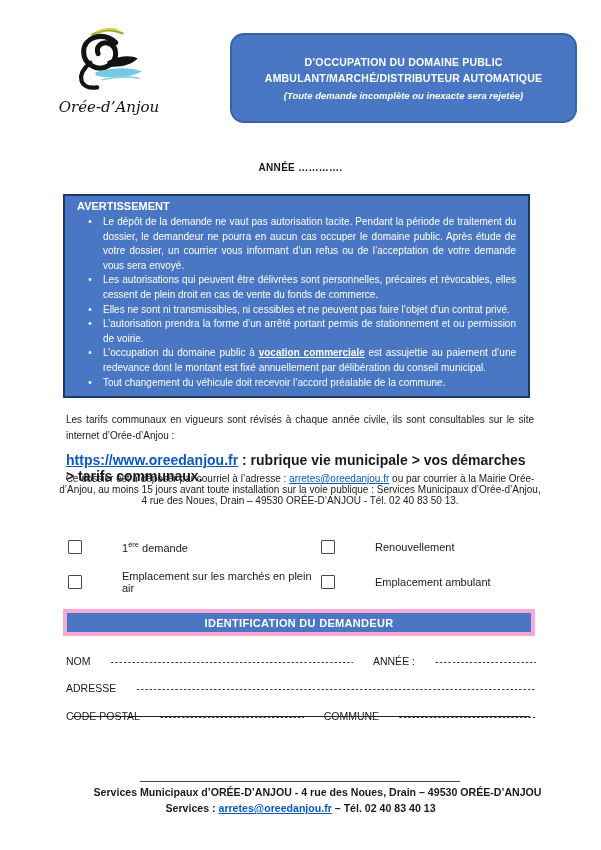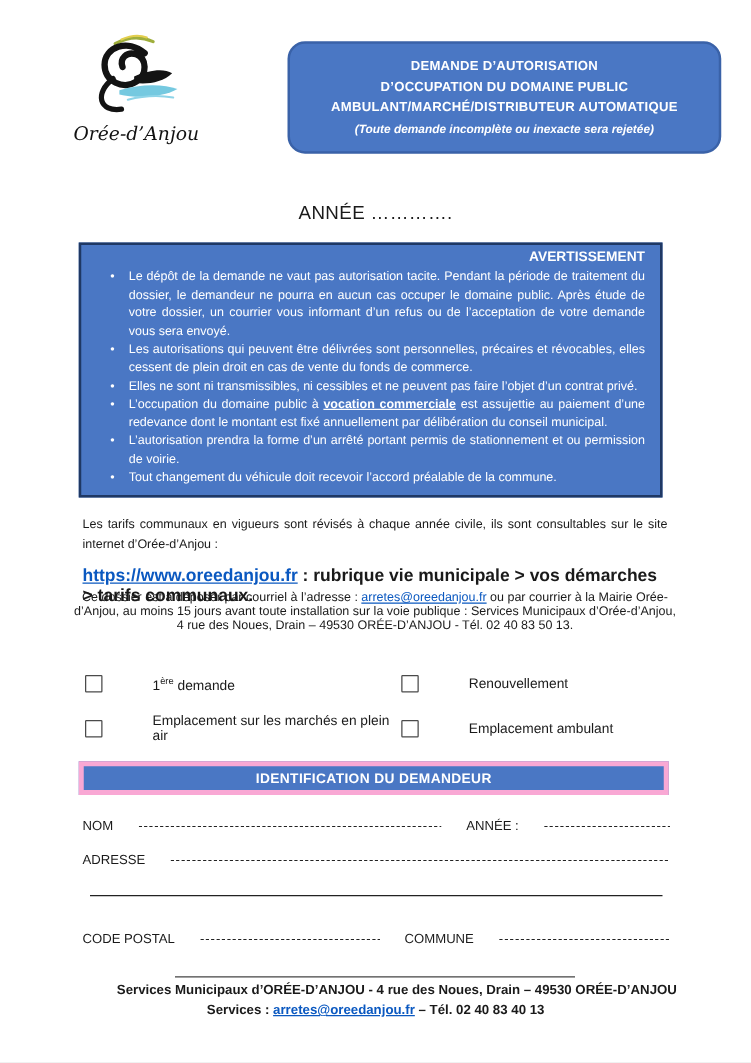--- a/index.html
+++ b/index.html
@@ -13,26 +13,26 @@
 
   
   .header-box{position:absolute;left:230px;top:33px;width:347px;height:90px;box-sizing:border-box;
               background:#4a77c4;border:2px solid #3a62a8;border-radius:14px;color:#fff;
               display:flex;flex-direction:column;justify-content:center;text-align:center;
               padding:5px 12px;gap:4.5px;}
   .hb-line{font-weight:bold;font-size:10.5px;letter-spacing:.2px;}
   .hb-note{font-style:italic;font-weight:bold;font-size:9.5px;margin-top:1px;}
 
   .annee{position:absolute;left:0;top:162px;width:100%;text-align:center;
-         font-weight:normal;font-size:15px;letter-spacing:.3px;}
+         font-weight:bold;font-size:10px;letter-spacing:.3px;}
 
   
   .warning-box{position:absolute;left:63px;top:194px;width:467px;min-height:204px;box-sizing:border-box;
                background:#4a77c4;border:2px solid #1f3864;color:#fff;padding:3px 12px 5px 12px;}
-  .warn-title{text-align:right;font-weight:bold;font-size:11px;line-height:15px;margin-bottom:1px;}
+  .warn-title{text-align:left;font-weight:bold;font-size:11px;line-height:15px;margin-bottom:1px;}
   .warn-item{display:flex;font-size:10px;line-height:14.6px;}
   .warn-item::before{content:"\2022";width:26px;text-align:center;flex-shrink:0;}
   .warn-text{flex:1;text-align:justify;}
   .emph{font-weight:bold;text-decoration:underline;}
 
   .tarifs{position:absolute;left:66px;top:412px;width:468px;margin:0;
           font-size:10px;line-height:15.5px;text-align:justify;}
   .link-line{position:absolute;left:66px;top:452px;width:470px;margin:0;
              font-size:14px;font-weight:bold;}
   .link{color:#0a58c0;text-decoration:underline;cursor:pointer;}
@@ -47,21 +47,21 @@
             margin-right:8px;flex-shrink:0;background:#fff;cursor:pointer;}
   .check-item sup{font-size:7.5px;}
 
   .banner{position:absolute;left:63px;top:609px;width:472px;height:27px;box-sizing:border-box;
           background:#4a77c4;border:4px solid #f9a8d4;color:#fff;font-weight:bold;font-size:11px;
           display:flex;align-items:center;justify-content:center;letter-spacing:.3px;}
 
   
   .form-row{position:absolute;left:66px;width:470px;display:flex;align-items:baseline;
             font-size:10.5px;white-space:nowrap;gap:20px;}
-  .row-nom{top:655px;} .row-adresse{top:682px;} .row-cp{top:745px;}
+  .row-nom{top:655px;} .row-adresse{top:682px;} .row-cp{top:710px;}
   .fill{overflow:hidden;white-space:nowrap;letter-spacing:.8px;color:#222;}
   .fill-nom{flex:2.4;} .fill-prenom{flex:1;} .fill-adresse{flex:1;}
   .fill-cp{flex:1.05;} .fill-commune{flex:1;}
   .flabel{flex-shrink:0;}
   .solid-line{position:absolute;left:72px;top:716px;width:458px;border-top:1.5px solid #222;}
 
   
   .footer-rule{position:absolute;left:140px;top:781px;width:320px;border-top:1.2px solid #444;}
   .footer-line{position:absolute;left:0;width:100%;text-align:center;font-size:10.6px;font-weight:bold;}
   .fl1{top:786px;padding-left:17px;} .fl2{top:802px;}
@@ -78,44 +78,43 @@
       <path d="M68 22 C 52 8 30 16 30 33 C 30 49 48 57 60 49 C 71 42 70 27 60 23 C 51 20 44 27 47 35" fill="none" stroke="#131313" stroke-width="6" stroke-linecap="round"></path>
       <path d="M38 46 C 20 60 25 78 46 75" fill="none" stroke="#131313" stroke-width="5" stroke-linecap="round"></path>
       <path d="M58 44 C 72 38 86 36 94 41 C 85 50 69 52 58 50 Z" fill="#131313"></path>
       <path d="M44 57 C 64 51 86 51 99 56 C 86 64 60 65 44 61 Z" fill="#66c3dd" opacity="0.9"></path>
       <path d="M52 66 C 68 62 84 62 95 64" fill="none" stroke="#8ed4e8" stroke-width="2" stroke-linecap="round"></path>
     </svg>
     <div class="logo-text">Orée-d’Anjou</div>
   </div>
 
   <div class="header-box">
-    <div class="hb-line">DEMANDE D’AUTORISATION</div>
     <div class="hb-line">D’OCCUPATION DU DOMAINE PUBLIC</div>
     <div class="hb-line">AMBULANT/MARCHÉ/DISTRIBUTEUR AUTOMATIQUE</div>
     <div class="hb-note">(Toute demande incomplète  ou inexacte sera rejetée)</div>
   </div>
 
   <div class="annee">ANNÉE ………….</div>
 
   <div class="warning-box">
     <div class="warn-title">AVERTISSEMENT</div>
     <div class="warn-item">
       <span class="warn-text">Le dépôt de la demande ne vaut pas autorisation tacite. Pendant la période de traitement du dossier, le demandeur ne pourra en aucun cas occuper le domaine public. Après étude de votre dossier, un courrier vous informant d’un refus ou de l’acceptation de votre demande vous sera envoyé.</span>
     </div>
     <div class="warn-item">
       <span class="warn-text">Les autorisations qui peuvent être délivrées sont personnelles, précaires et révocables, elles cessent de plein droit en cas de vente du fonds de commerce.</span>
     </div>
     <div class="warn-item">
       <span class="warn-text">Elles ne sont ni transmissibles, ni cessibles et ne peuvent pas faire l’objet d’un contrat privé.</span>
     </div>
     <div class="warn-item">
-      <span class="warn-text"><span>L’occupation du domaine public à </span><span class="emph">vocation commerciale</span><span> est assujettie au paiement d’une redevance dont le montant est fixé annuellement par délibération du conseil municipal.</span></span>
+      <span class="warn-text">L’autorisation prendra la forme d’un arrêté portant permis de stationnement et ou permission de voirie.</span>
     </div>
     <div class="warn-item">
-      <span class="warn-text">L’autorisation prendra la forme d’un arrêté portant permis de stationnement et ou permission de voirie.</span>
+      <span class="warn-text"><span>L’occupation du domaine public à </span><span class="emph">vocation commerciale</span><span> est assujettie au paiement d’une redevance dont le montant est fixé annuellement par délibération du conseil municipal.</span></span>
     </div>
     <div class="warn-item">
       <span class="warn-text">Tout changement du véhicule doit recevoir l’accord préalable de la commune.</span>
     </div>
   </div>
 
   <p class="tarifs">Les tarifs communaux en vigueurs sont révisés à chaque année civile, ils sont consultables sur le site internet d’Orée-d’Anjou :</p>
 
   <p class="link-line"><a class="link">https://www.oreedanjou.fr</a><span> : rubrique vie municipale &gt; vos démarches &gt; tarifs communaux.</span></p>
 

